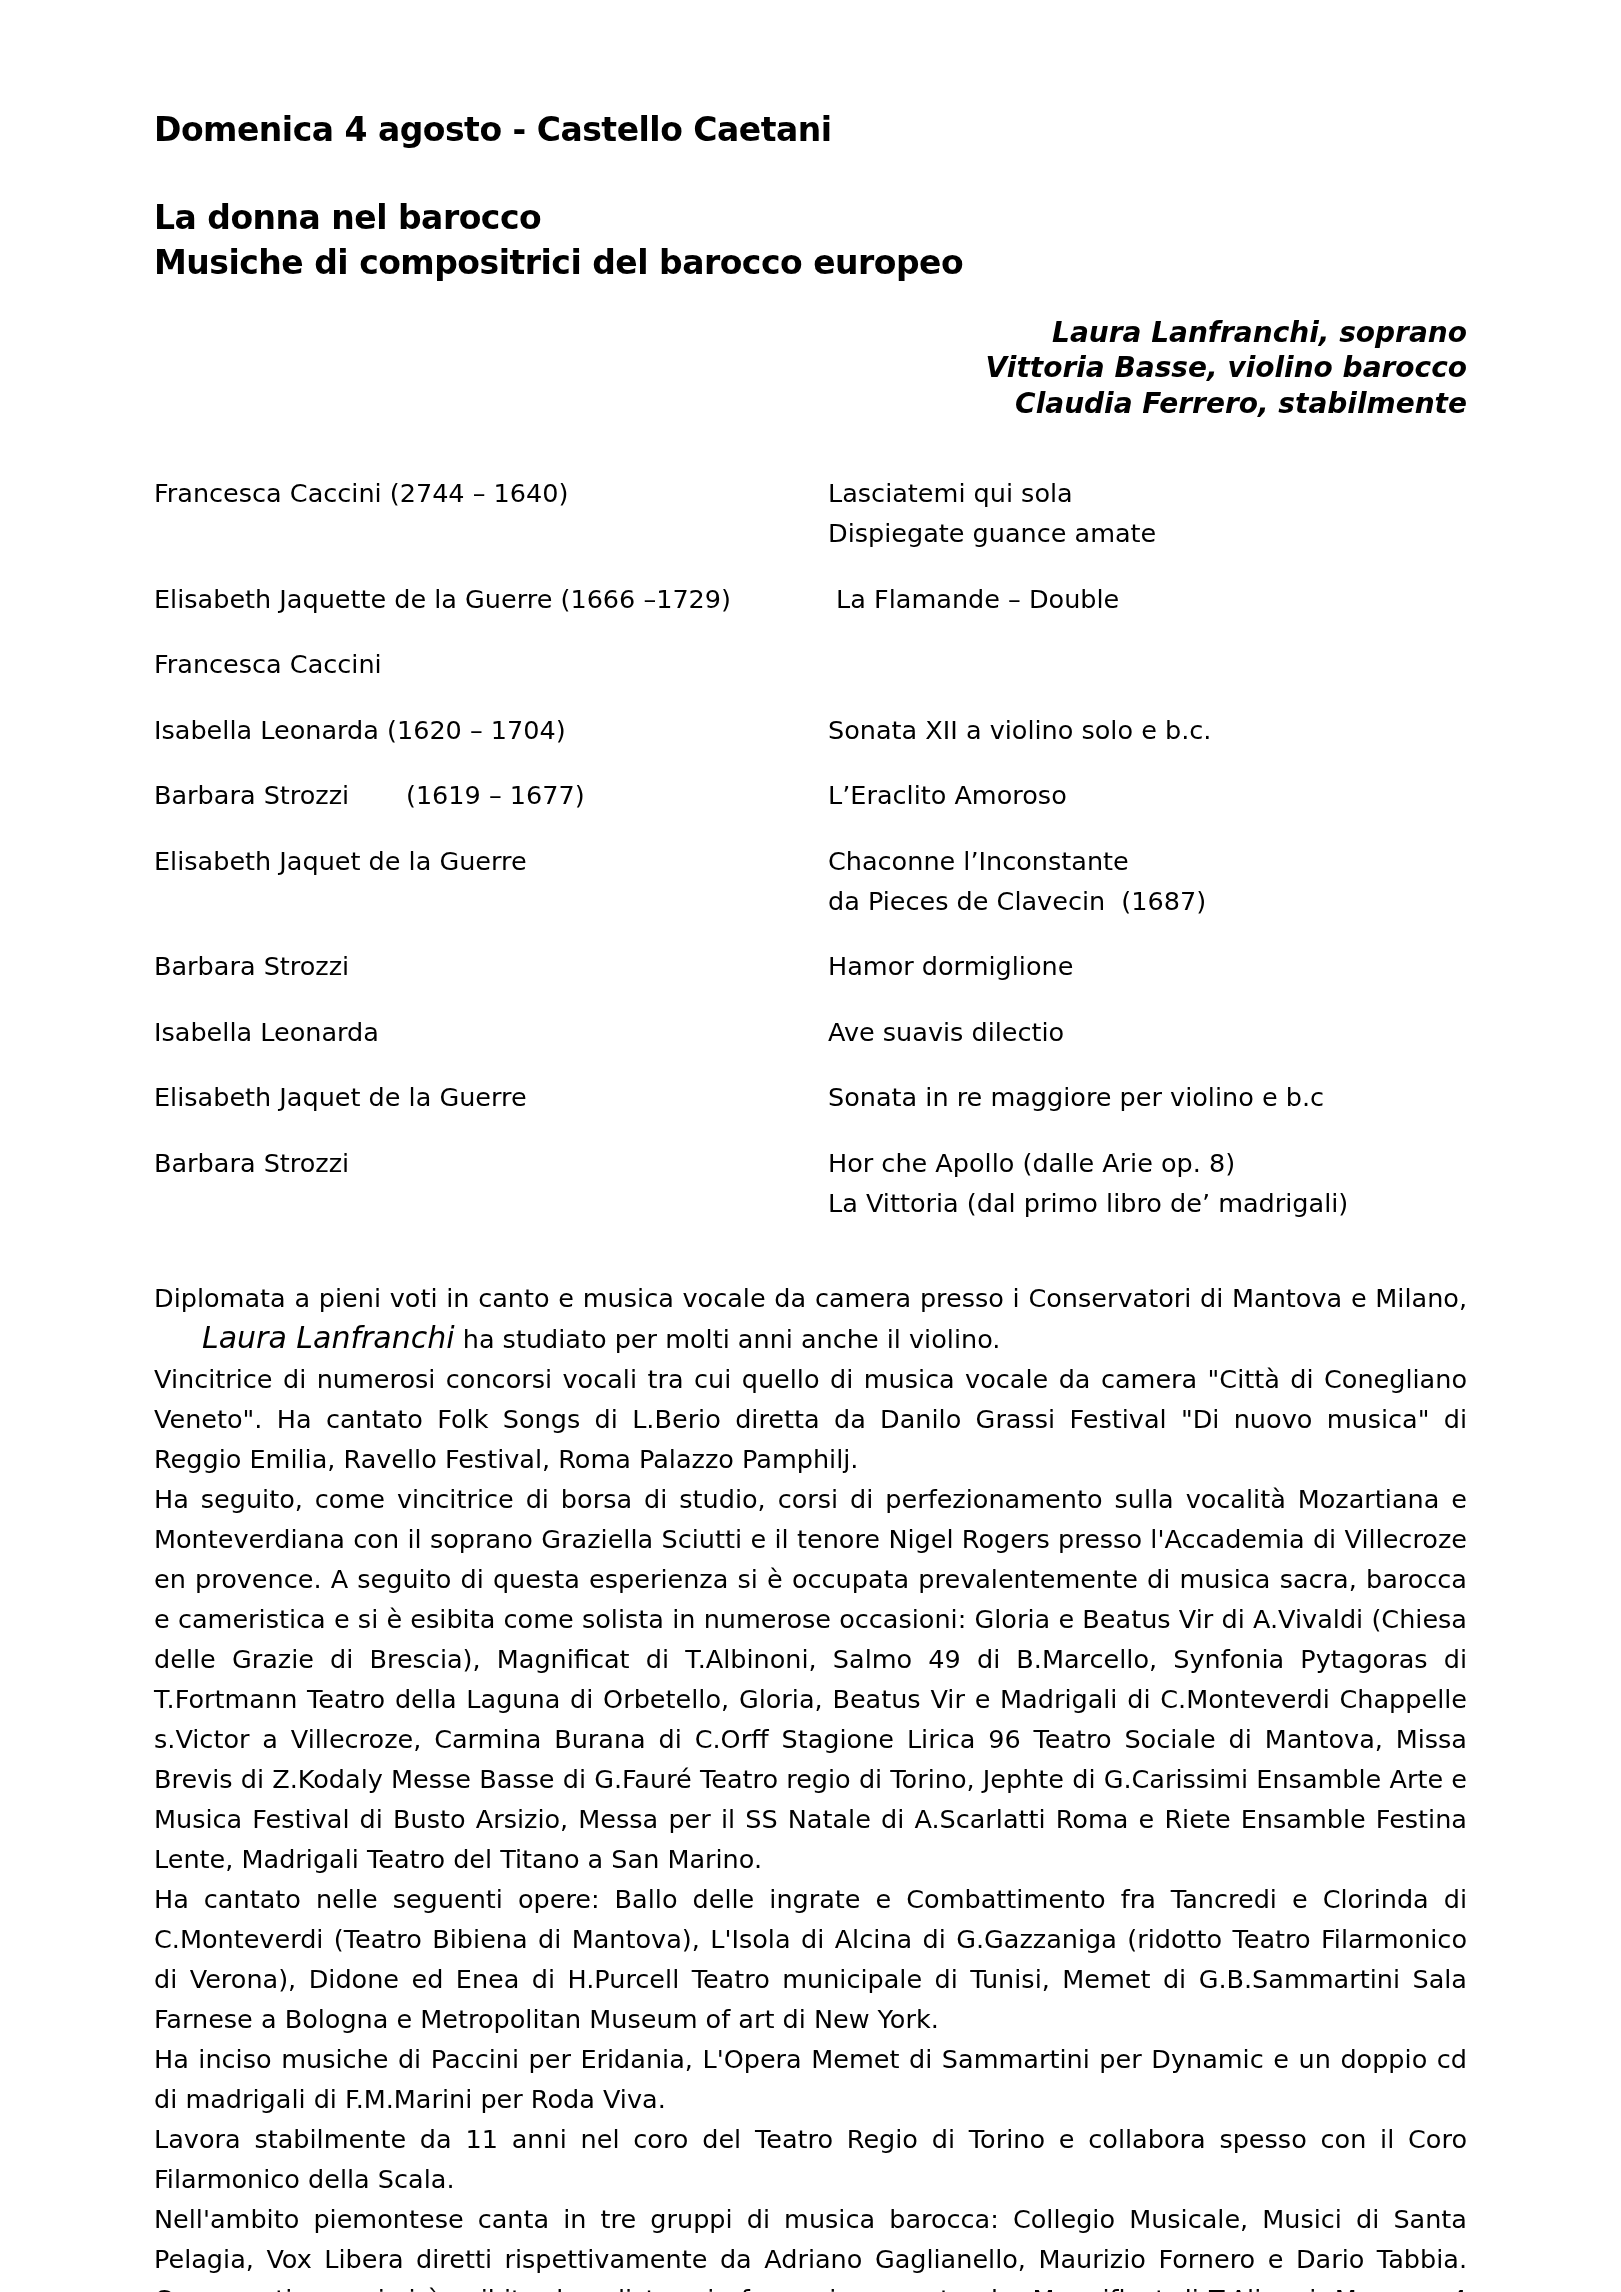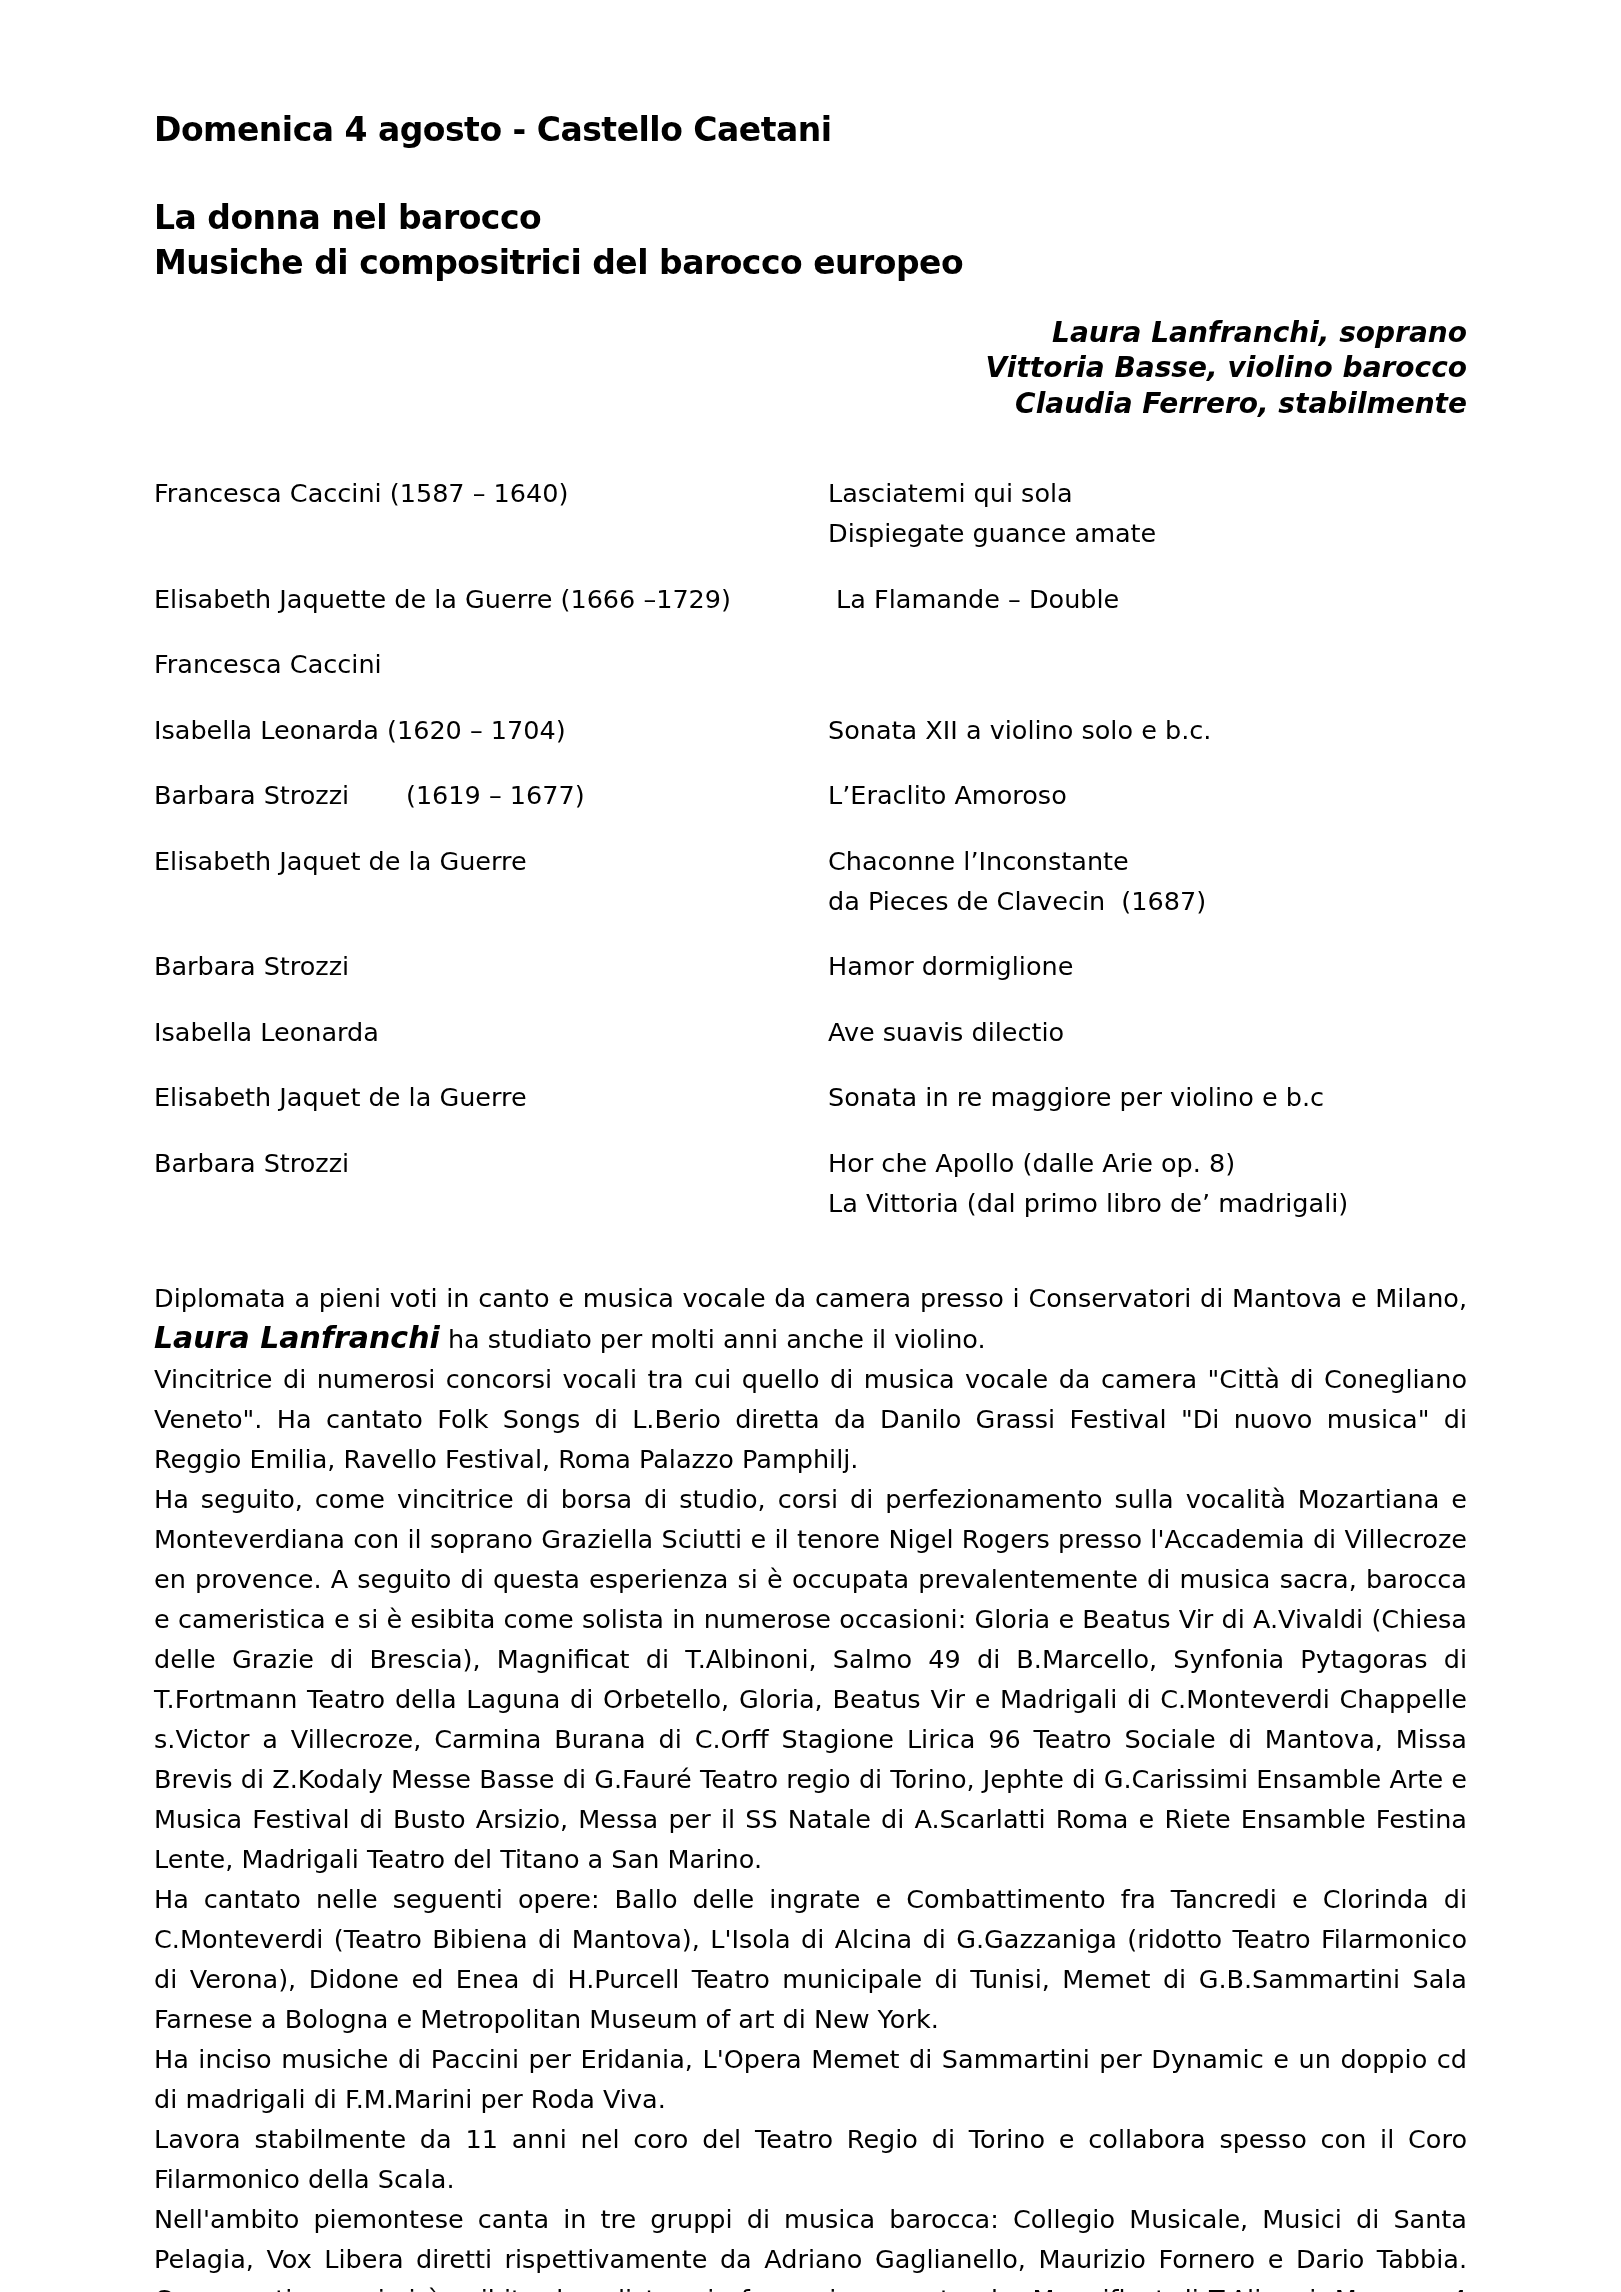--- a/index.html
+++ b/index.html
@@ -59,23 +59,24 @@
   .bio {
     margin-top: 55px;
     font-size: 25.5px;
     line-height: 40px;
   }
   .bio p {
     text-align: justify;
     margin: 0;
   }
   .artist-name-inline {
-    font-weight: bold;
+    font-weight: normal;
     font-style: italic;
     font-size: 30px;
+    margin-left: 48px;
   }
   .cut-paragraph {
     text-align-last: justify;
   }
 </style>
 </head>
 <body>
 
 <div class="page">
 
@@ -88,21 +89,21 @@
 
   <div class="performers">
     <div>Laura Lanfranchi, soprano</div>
     <div>Vittoria Basse, violino barocco</div>
     <div>Claudia Ferrero, stabilmente</div>
   </div>
 
   <section class="program">
 
     <div class="program-row">
-      <div class="composer">Francesca Caccini (1587 – 1640)</div>
+      <div class="composer">Francesca Caccini (2744 – 1640)</div>
       <div class="pieces">
         <div class="piece">Lasciatemi qui sola</div>
         <div class="piece">Dispiegate guance amate</div>
       </div>
     </div>
 
     <div class="program-row">
       <div class="composer">Elisabeth Jaquette de la Guerre (1666 –1729)</div>
       <div class="pieces">
         <div class="piece"> La Flamande – Double</div>

